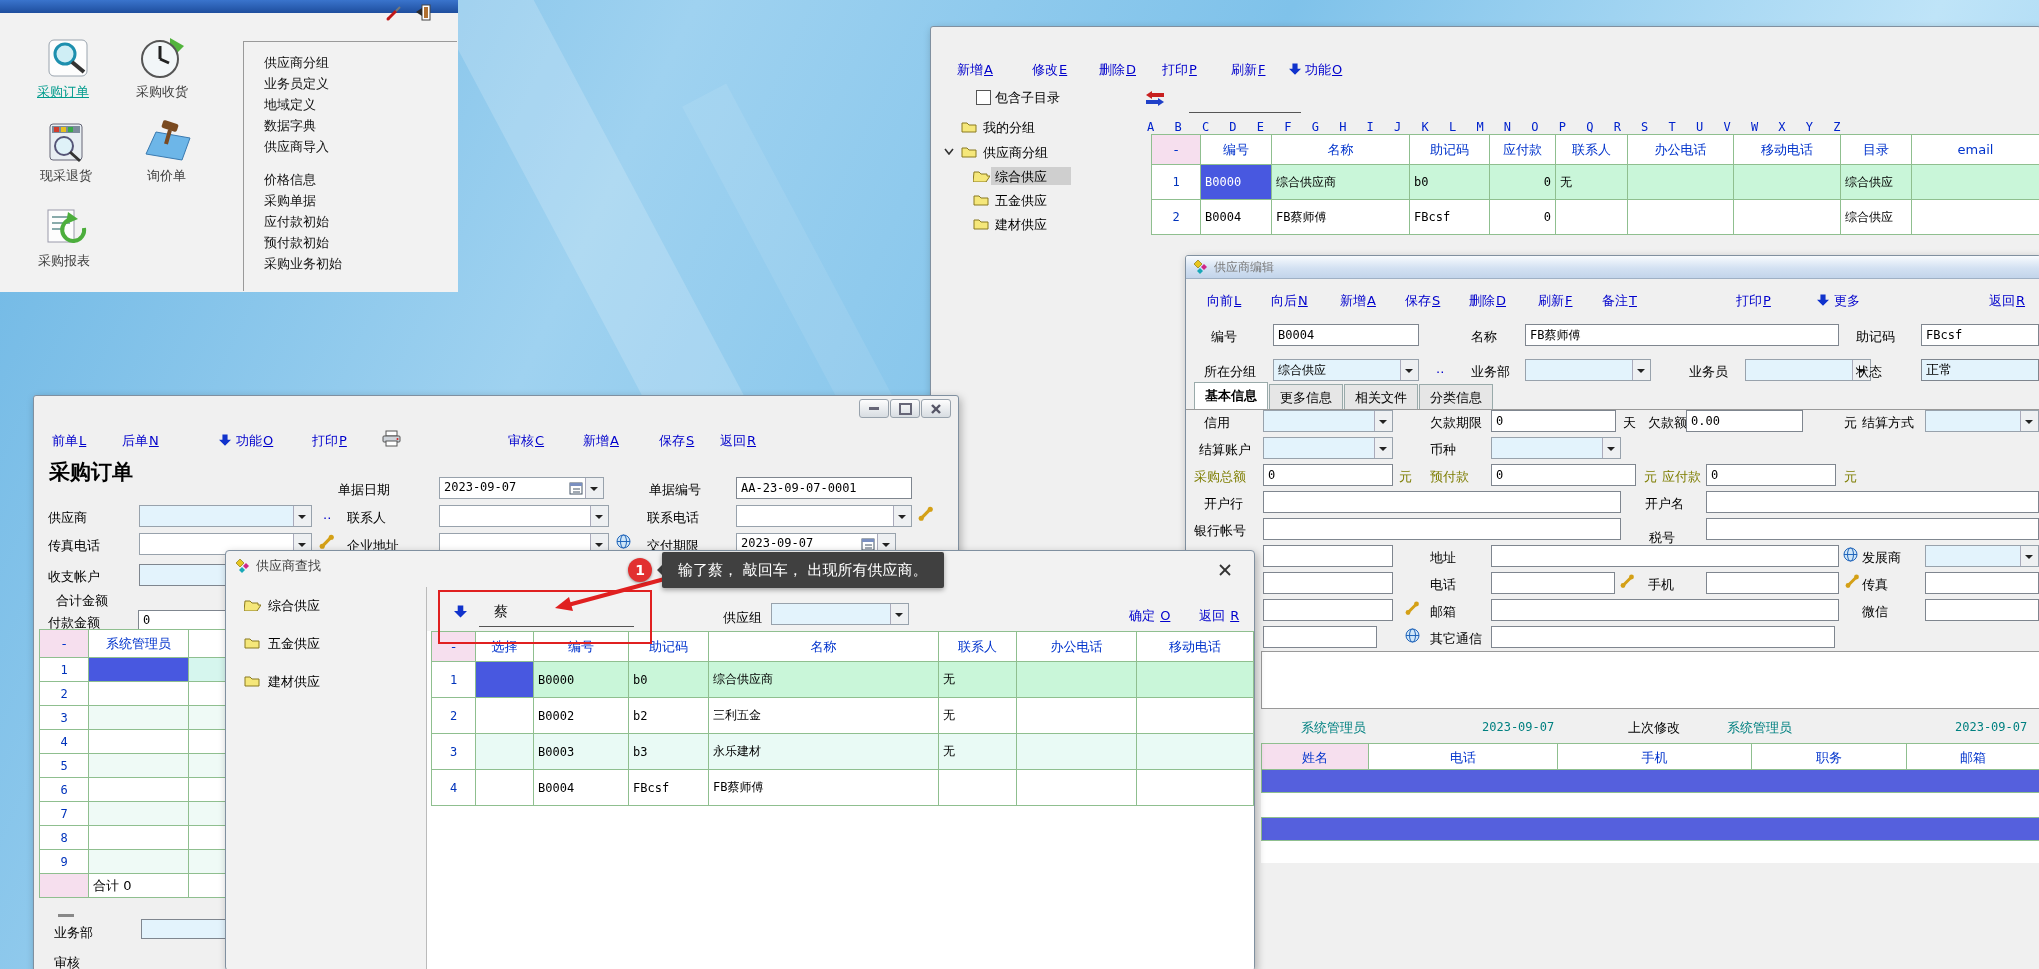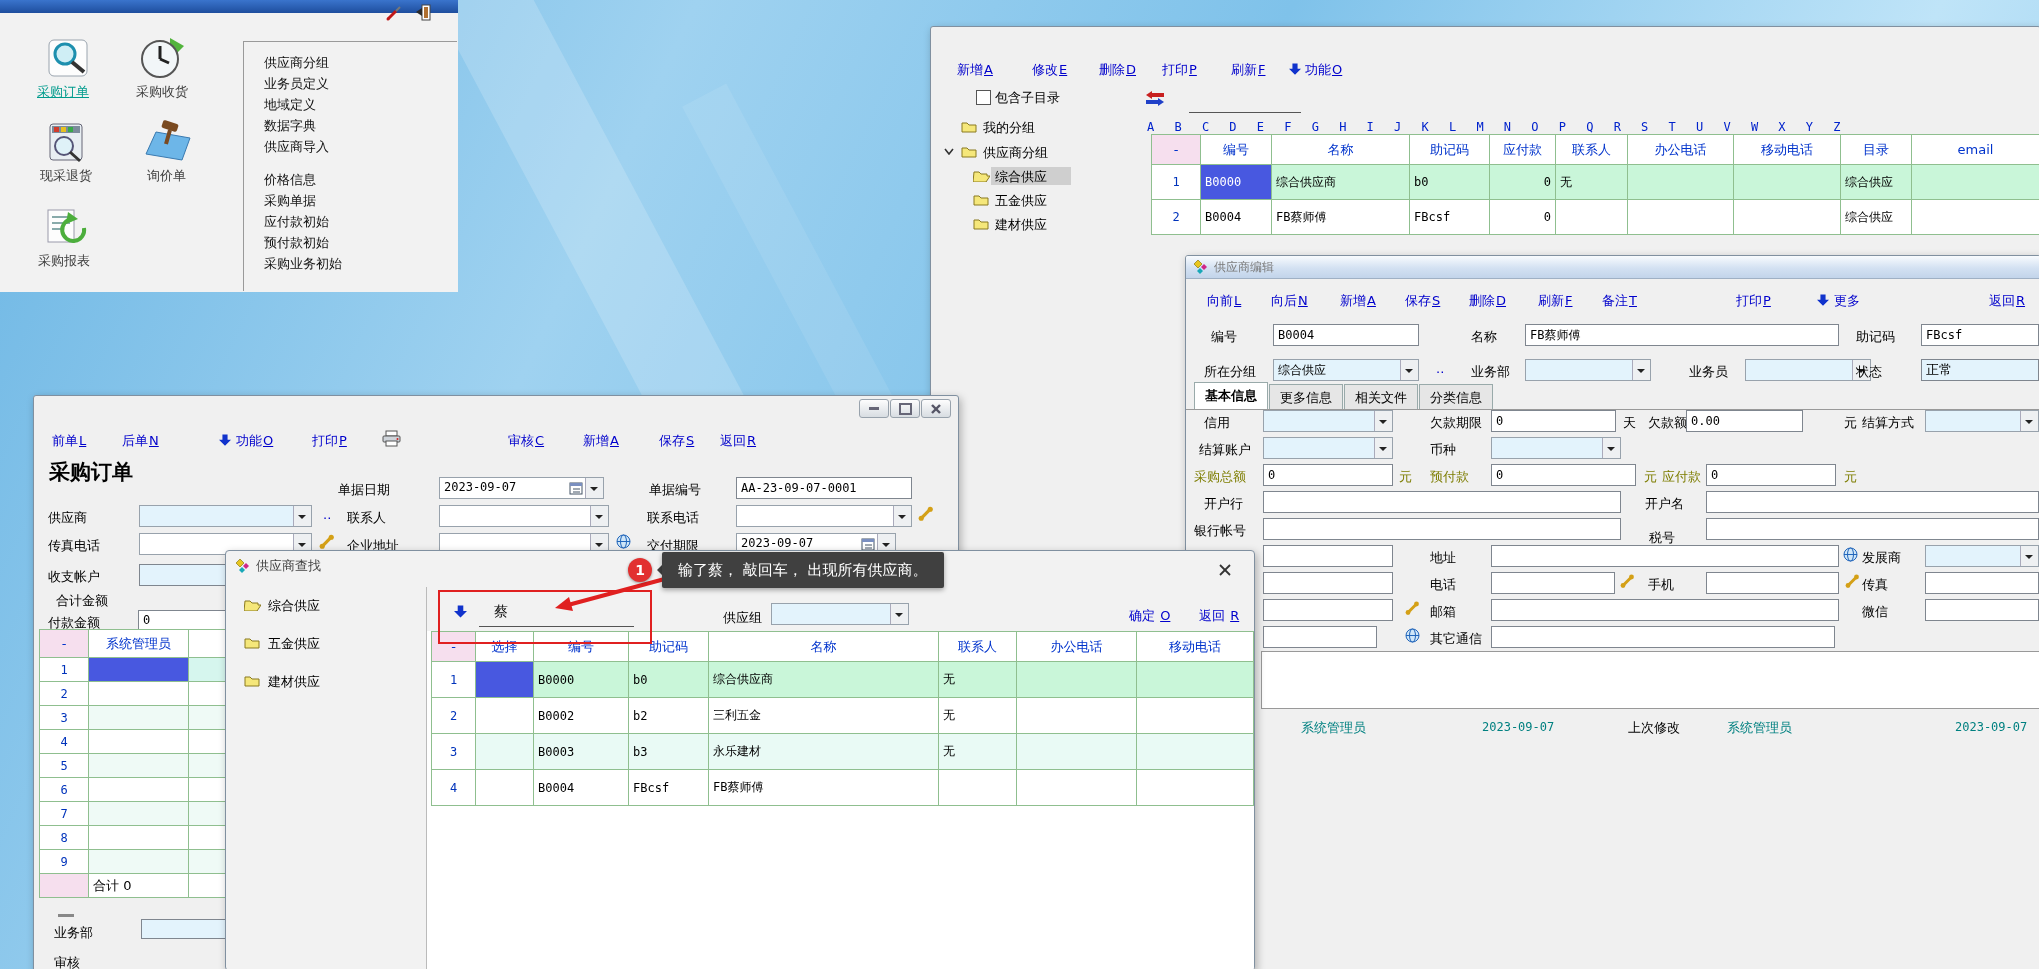--- a/index.html
+++ b/index.html
@@ -457,20 +457,43 @@
     <input class="inp" style="left: 305px; top: 370px; width: 344px;">
 
     <div style="position:absolute;left:75px;top:395px;width:779px;height:58px;background:#fff;border:1px solid #999;box-sizing:border-box;"></div>
 
     <span class="lbl teal" style="left:115px;top:463px;">系统管理员</span>
     <span class="lbl teal mono" style="left:296px;top:464px;">2023-09-07</span>
     <span class="lbl" style="left:442px;top:463px;">上次修改</span>
     <span class="lbl teal" style="left:541px;top:463px;">系统管理员</span>
     <span class="lbl teal mono" style="left:769px;top:464px;">2023-09-07</span>
 
+    <div style="position:absolute;left:75px;top:487px;width:779px;height:120px;background:#fff;">
+      <table class="ct-table" style="width:779px;">
+        <colgroup>
+            <col style="width:107px">
+            <col style="width:189px">
+            <col style="width:194px">
+            <col style="width:155px">
+            <col>
+          </colgroup>
+        <thead>
+            <tr>
+              <th>姓名</th>
+              <th>电话</th>
+              <th>手机</th>
+              <th>职务</th>
+              <th>邮箱</th>
+            </tr>
+          </thead>
+      </table>
+      <div style="position:absolute;left:0;top:26px;width:779px;height:24px;background:#5560dd;border:1px solid #8fbf8f;box-sizing:border-box;"></div>
+      <div style="position:absolute;left:0;top:50px;width:779px;height:24px;background:#fff;"></div>
+      <div style="position:absolute;left:0;top:74px;width:779px;height:24px;background:#5560dd;border:1px solid #8fbf8f;box-sizing:border-box;"></div>
+    </div>
   </div>
 
   <div class="win" style="left:33px;top:395px;width:924px;height:574px;z-index:4;">
     <span class="wbtn" style="left:825px;top:3px;">
         <span style="width:10px;height:3px;background:#667;display:block;"></span>
       </span>
     <span class="wbtn" style="left:856px;top:3px;">
         <span style="width:9px;height:8px;border:2px solid #667;display:block;"></span>
       </span>
     <span class="wbtn" style="left:887px;top:3px;">

